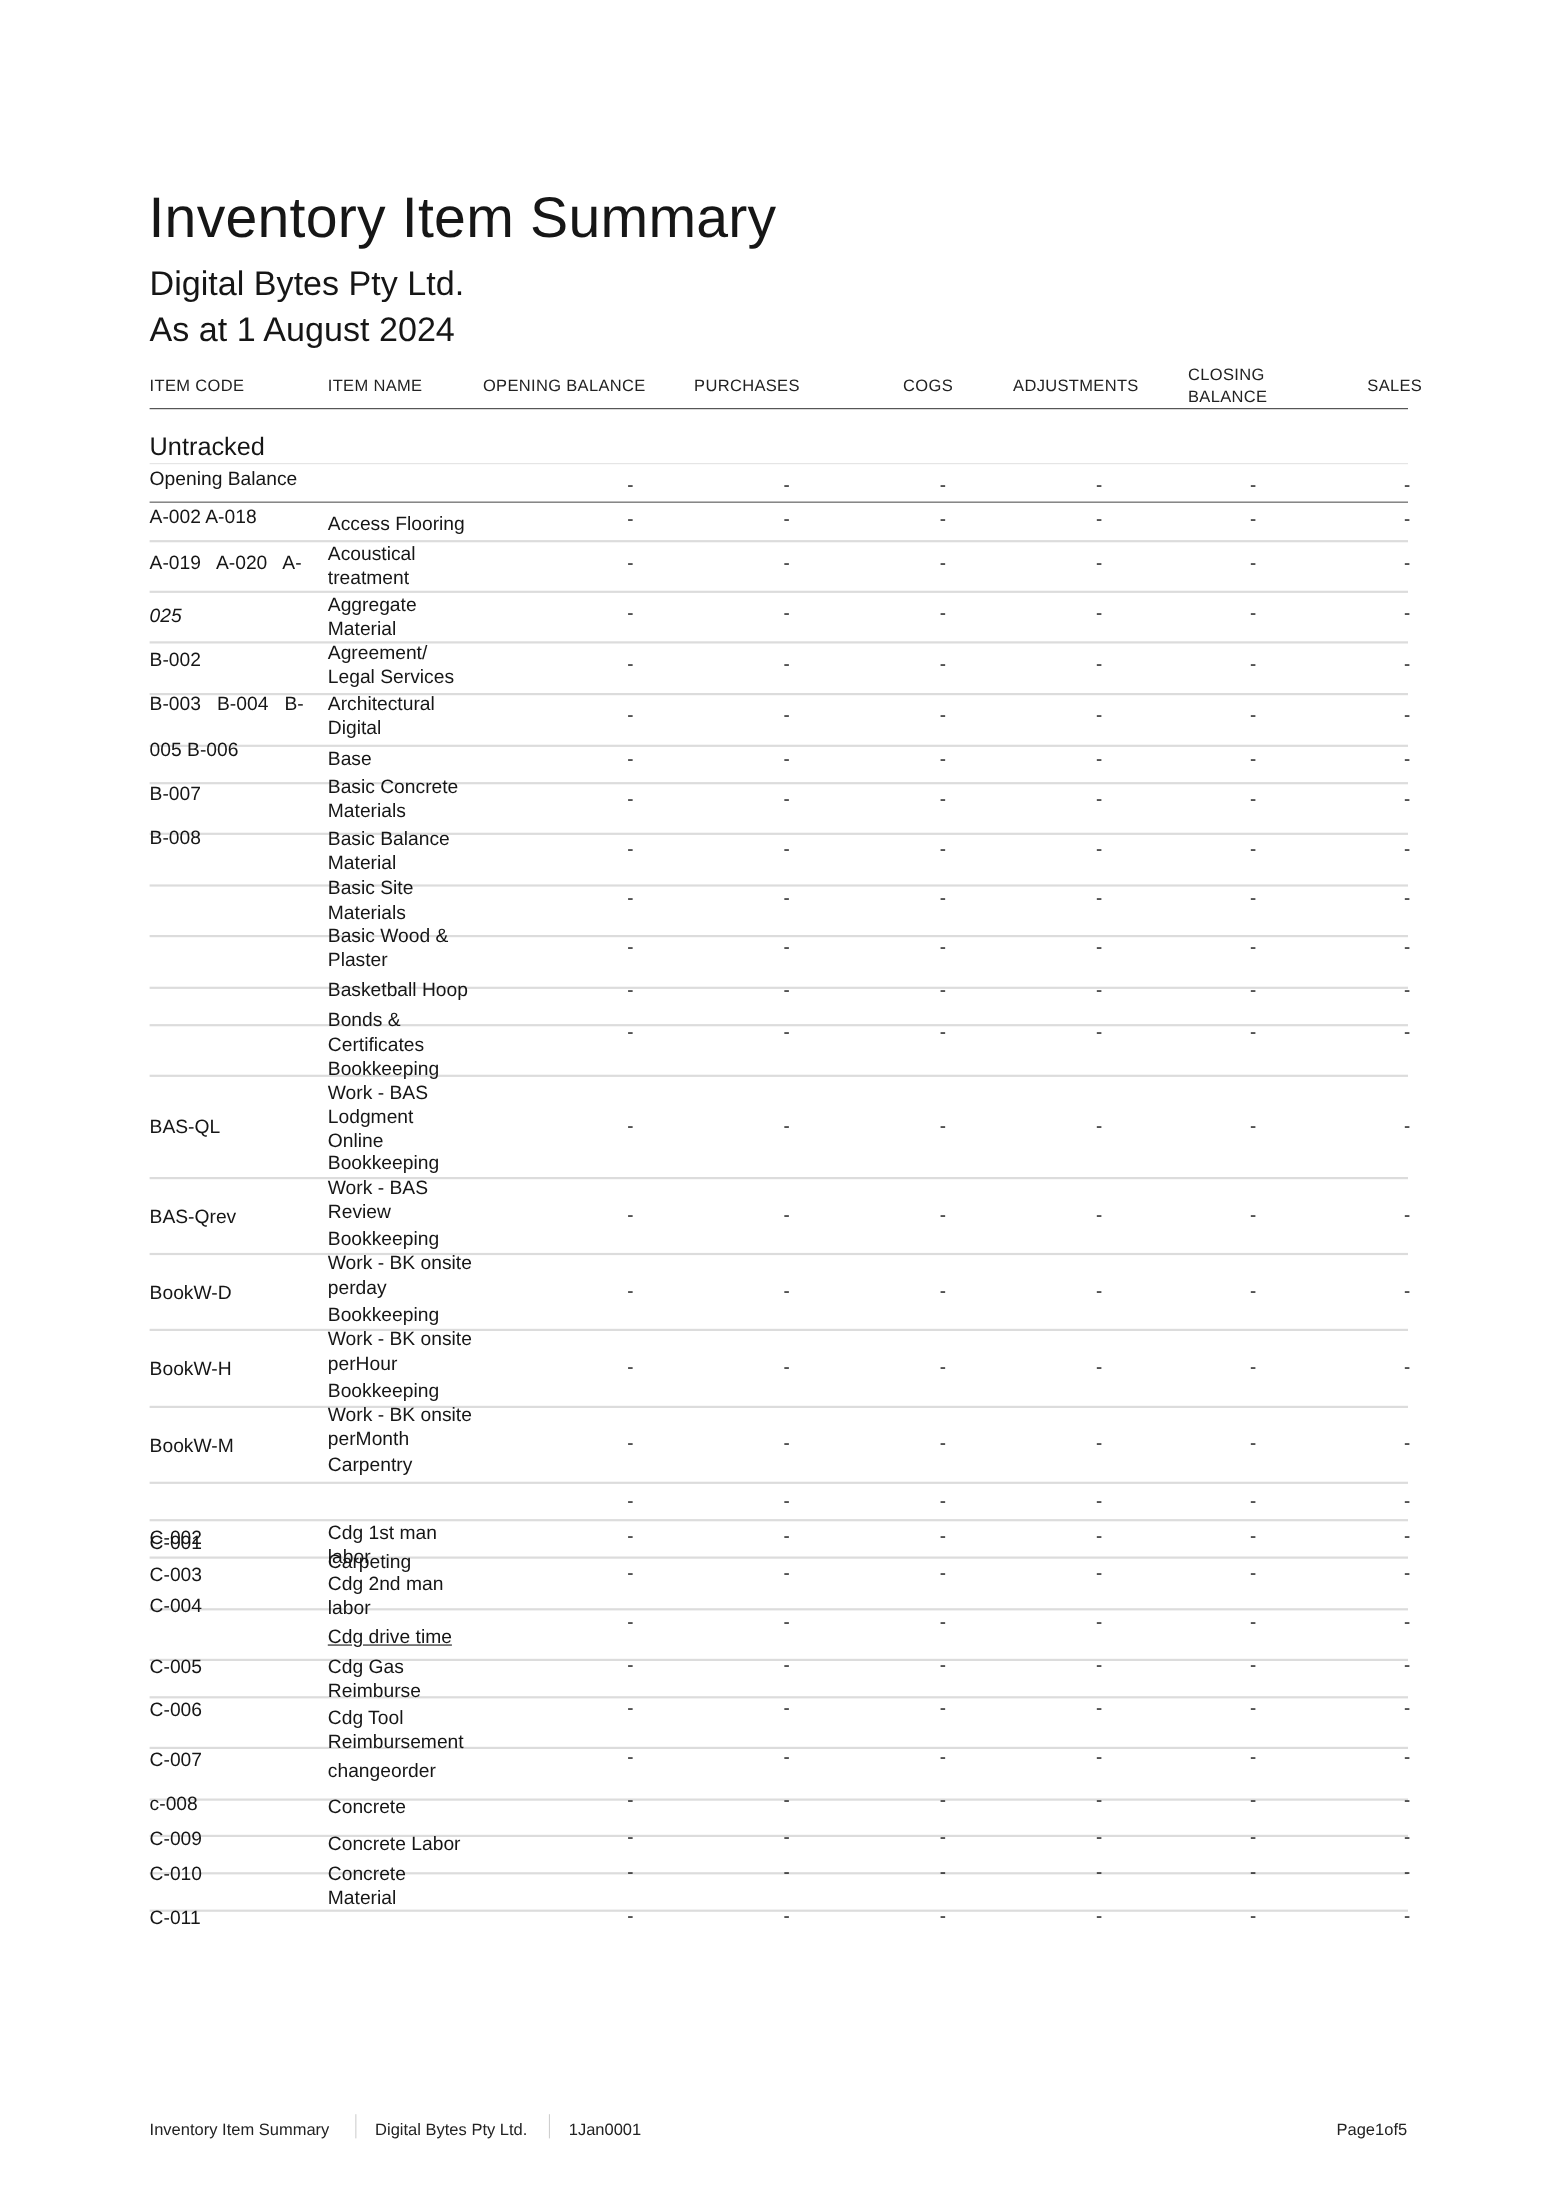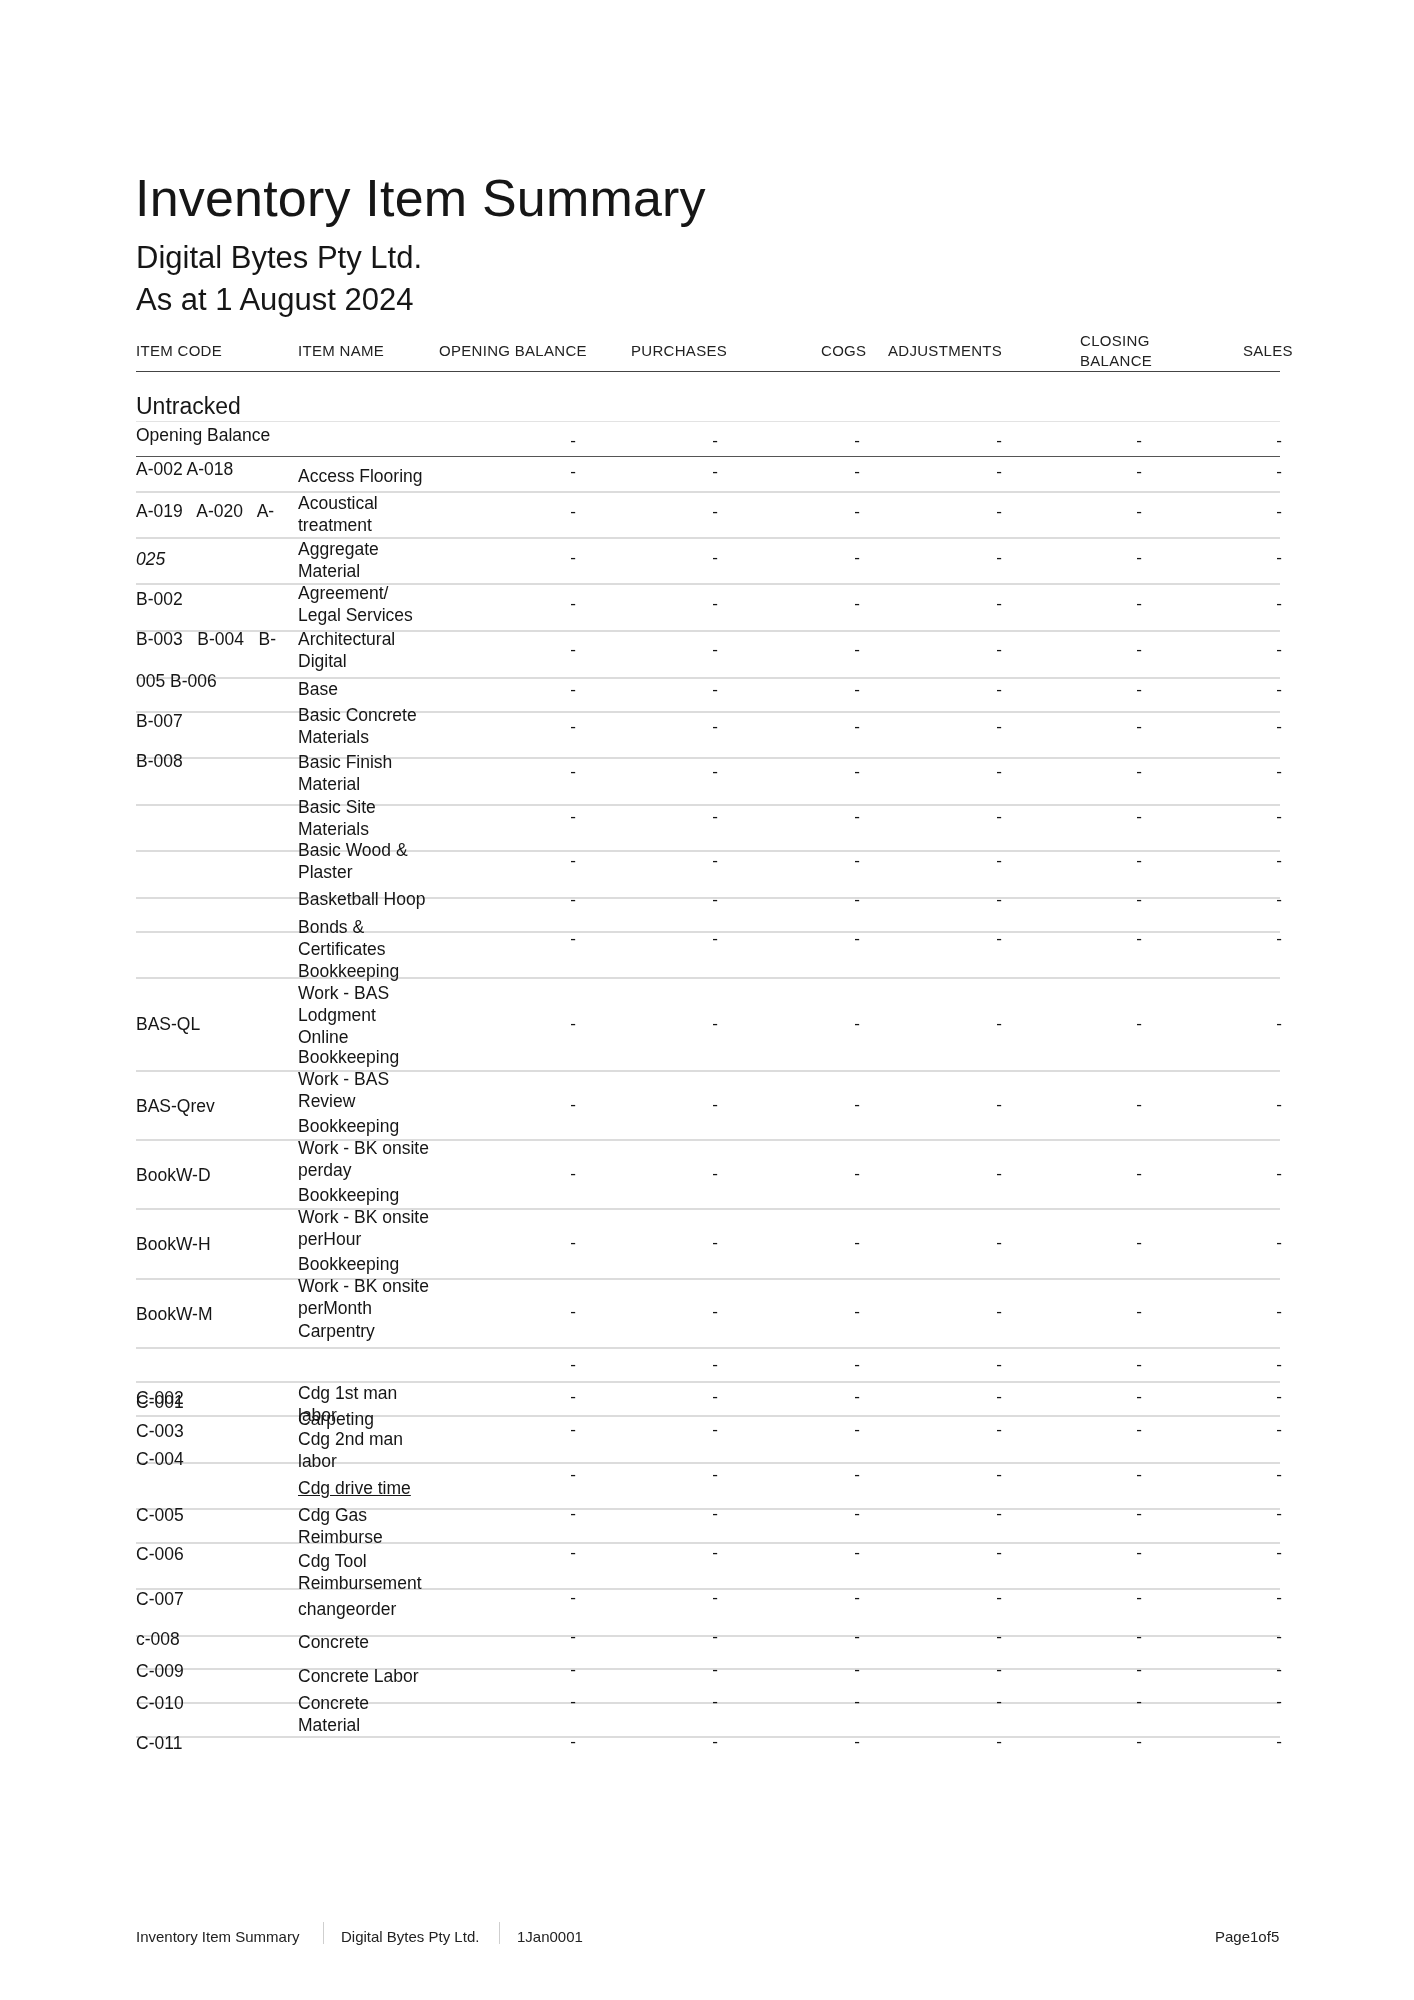--- a/index.html
+++ b/index.html
@@ -28,21 +28,21 @@
 <div class="abs title">Inventory Item Summary</div>
 <div class="abs subtitle" style="top:240px;">Digital Bytes Pty Ltd.</div>
 <div class="abs subtitle" style="top:282px;">As at 1 August 2024</div>
 
 <div>
   <div class="hdr" style="left:136px;">ITEM CODE</div>
   <div class="hdr" style="left:298px;">ITEM NAME</div>
   <div class="hdr" style="left:439px;">OPENING BALANCE</div>
   <div class="hdr" style="left:631px;">PURCHASES</div>
   <div class="hdr" style="left:821px;">COGS</div>
-  <div class="hdr" style="left:888px;">ADJUSTMENTS</div>
+  <div class="hdr" style="left:921px;">ADJUSTMENTS</div>
   <div class="hdr" style="left:1080px; top:332px;">CLOSING</div>
   <div class="hdr" style="left:1080px; top:352px;">BALANCE</div>
   <div class="hdr" style="left:1243px;">SALES</div>
 </div>
 <div class="hdr-rule"></div>
 
 <div class="section">Untracked</div>
 <div class="faint-rule" style="top:421px;"></div>
 <div class="ob-label">Opening Balance</div>
 <div class="vals" id="ob-vals" style="top:431px;">
@@ -116,21 +116,21 @@
 treatment</div>
     <div class="name" style="top: 538px;">Aggregate
 Material</div>
     <div class="name" style="top: 582px;">Agreement/
 Legal Services</div>
     <div class="name" style="top: 628px;">Architectural
 Digital</div>
     <div class="name" style="top: 678px;">Base</div>
     <div class="name" style="top: 704px;">Basic Concrete
 Materials</div>
-    <div class="name" style="top: 751px;">Basic Finish
+    <div class="name" style="top: 751px;">Basic Balance
 Material</div>
     <div class="name" style="top: 796px;">Basic Site
 Materials</div>
     <div class="name" style="top: 839px;">Basic Wood &amp;
 Plaster</div>
     <div class="name" style="top: 888px;">Basketball Hoop</div>
     <div class="name" style="top: 916px;">Bonds &amp;
 Certificates</div>
     <div class="name" style="top: 960px;">Bookkeeping
 Work - BAS

